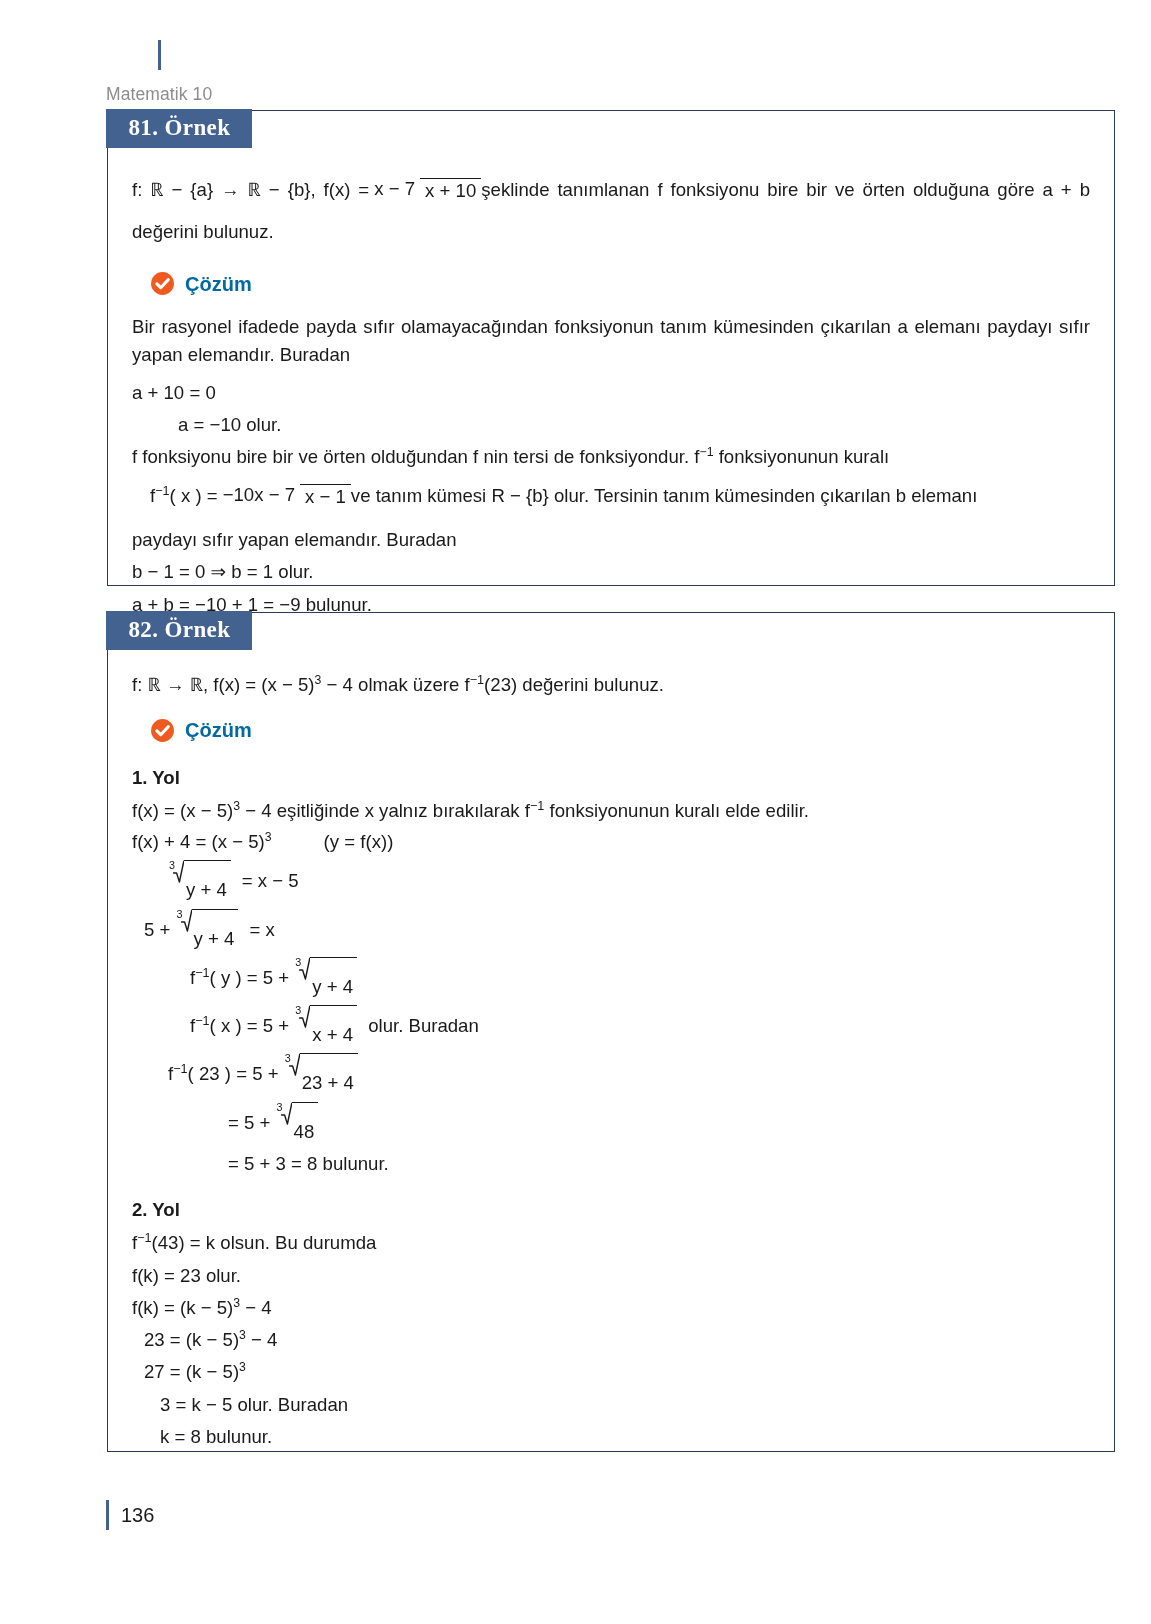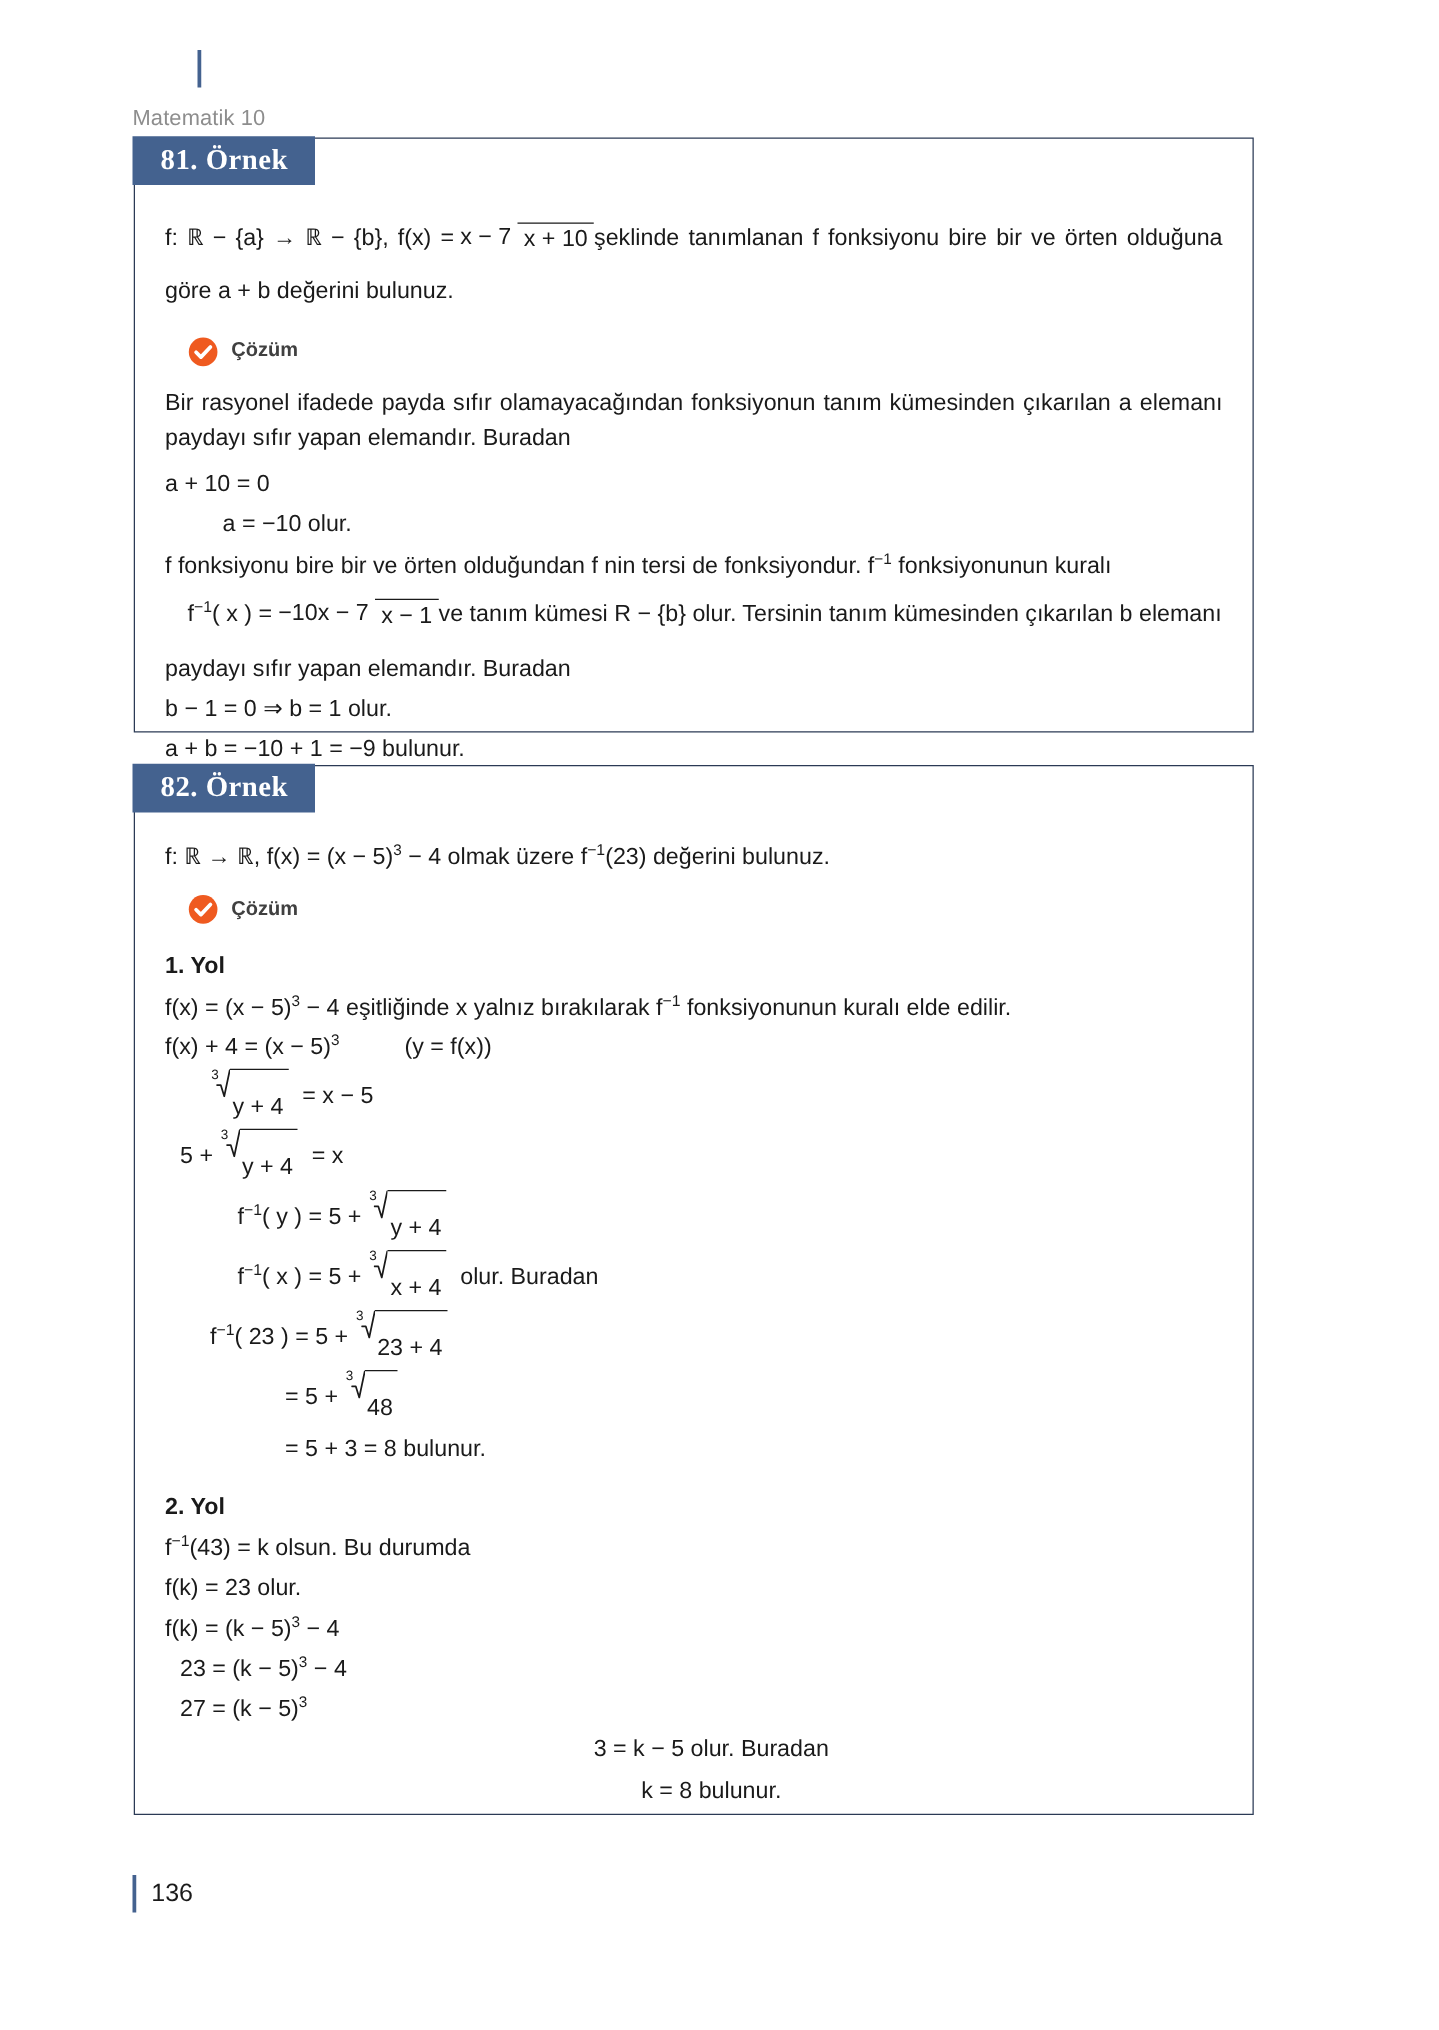--- a/index.html
+++ b/index.html
@@ -34,21 +34,21 @@
   .head-text {
     font-size: 17.5px;
     color: #8d8d8d;
     letter-spacing: 0.1px;
   }
 
   
   .example-box {
     position: absolute;
     left: 107px;
-    width: 896px;
+    width: 1008px;
     border: 1.6px solid #2b3a55;
     box-sizing: border-box;
     background: #ffffff;
   }
   #box-81 { top: 110px; height: 476px; }
   #box-82 { top: 612px; height: 840px; }
 
   .example-tab {
     position: absolute;
     left: -1.6px;
@@ -76,23 +76,23 @@
     gap: 10px;
     margin: 16px 0 14px 18px;
   }
   .check-icon {
     width: 25px;
     height: 25px;
     flex: 0 0 25px;
     display: block;
   }
   .cozum-label {
-    font-size: 16px;
+    font-size: 20px;
     font-weight: bold;
-    color: #404040;
+    color: #0369a1;
   }
 
   
   p.just {
     margin: 0 0 4px 0;
     text-align: justify;
     text-justify: inter-word;
   }
   p.plain {
     margin: 0 0 3px 0;
@@ -103,21 +103,21 @@
   }
   .gap-top { margin-top: 16px; }
   .gap-top-sm { margin-top: 9px; }
 
   .ind1 { padding-left: 46px; }
   .ind2 { padding-left: 18px; }
   .ind3 { padding-left: 36px; }
   .ind4 { padding-left: 58px; }
   .ind5 { padding-left: 96px; }
   .ind7 { padding-left: 12px; }
-  .ind8 { padding-left: 28px; text-align: center; }
+  .ind8 { padding-left: 28px; }
 
   .yol {
     font-weight: bold;
     font-size: 18.6px;
     margin: 18px 0 5px 0;
   }
 
   
   .mfrac {
     display: inline-flex;

